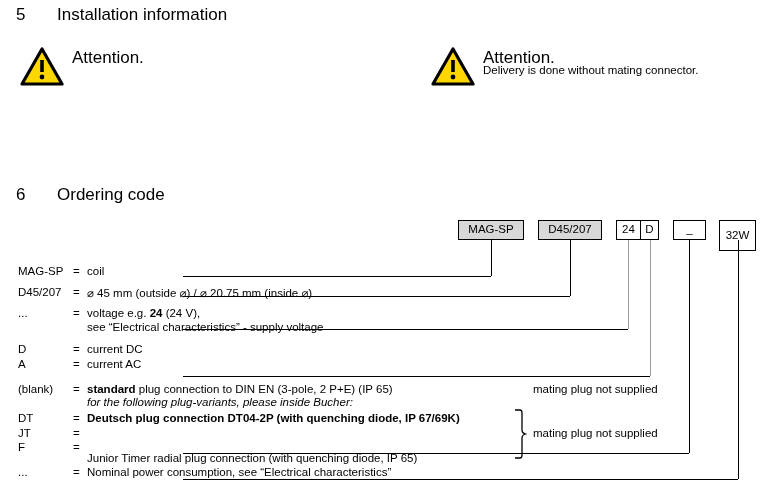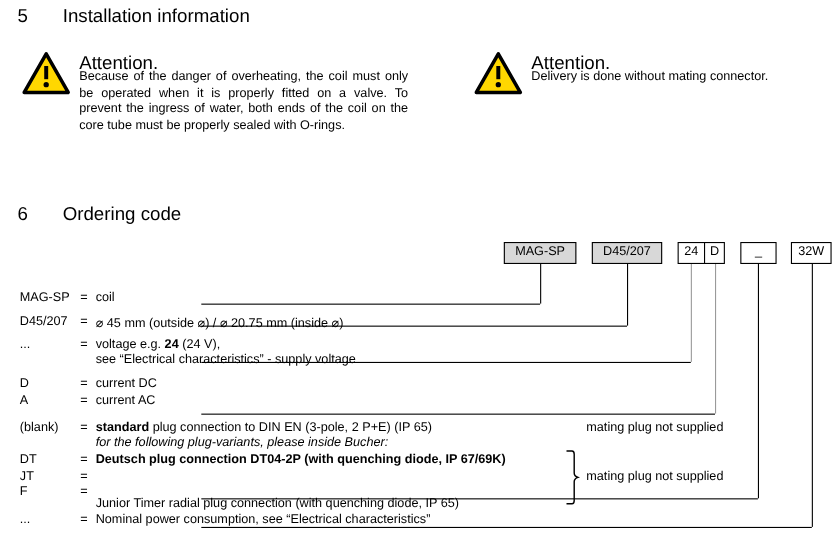--- a/index.html
+++ b/index.html
@@ -43,41 +43,40 @@
 
   <div class="sec-num" style="left:16px;top:5px;">5</div>
   <div class="sec-title" style="left:57px;top:5px;text-align:center;">Installation information</div>
 
   <svg class="tri-svg" style="left:20px;top:47px;" width="44" height="40" viewBox="0 0 44 40">
     <polygon points="22,2 42,37 2,37" fill="#ffd700" stroke="#000" stroke-width="3.2" stroke-linejoin="round"></polygon>
     <rect x="20.2" y="13" width="3.6" height="12" fill="#000"></rect>
     <circle cx="22" cy="30" r="2.4" fill="#000"></circle>
   </svg>
   <div class="warn-head" style="left:72px;top:48px;">Attention.</div>
-  <div class="warn-body" style="left:72px;top:63px;width:299px;">Because of the danger of overheating, the coil must only be operated when it is properly fitted on a valve. To prevent the ingress of water, both ends of the coil on the core tube must be properly sealed with O-rings.</div>
 
   <svg class="tri-svg" style="left:431px;top:47px;" width="44" height="40" viewBox="0 0 44 40">
     <polygon points="22,2 42,37 2,37" fill="#ffd700" stroke="#000" stroke-width="3.2" stroke-linejoin="round"></polygon>
     <rect x="20.2" y="13" width="3.6" height="12" fill="#000"></rect>
     <circle cx="22" cy="30" r="2.4" fill="#000"></circle>
   </svg>
   <div class="warn-head" style="left:483px;top:48px;">Attention.</div>
   <div class="warn-body nj" style="left:483px;top:63px;width:280px;">Delivery is done without mating connector.</div>
 
   <div class="sec-num" style="left:16px;top:185px;">6</div>
   <div class="sec-title" style="left:57px;top:185px;">Ordering code</div>
 
   <div class="ex-label" style="left:420px;top:225px;">Ex.</div>
 
   <div class="codebox grey" style="left:458px;top:220px;width:66px;height:20px;">MAG-SP</div>
   <div class="codebox grey" style="left:538px;top:220px;width:64px;height:20px;">D45/207</div>
   <div class="codebox" style="left:616px;top:220px;width:25px;height:20px;">24</div>
   <div class="codebox" style="left:640px;top:220px;width:19px;height:20px;">D</div>
   <div class="codebox" style="left:673px;top:220px;width:33px;height:20px;">_</div>
-  <div class="codebox" style="left:719px;top:220px;width:37px;height:20px;">32W</div>
+  <div class="codebox" style="left:719px;top:220px;width:37px;height:31px;">32W</div>
 
   <div class="vline" style="left:491px;top:240px;height:36px;"></div>
   <div class="hline" style="left:183px;top:276px;width:308px;"></div>
 
   <div class="vline" style="left:570px;top:240px;height:56px;"></div>
   <div class="hline" style="left:183px;top:296px;width:387px;"></div>
 
   <div class="vline grey" style="left:628px;top:240px;height:89px;"></div>
   <div class="hline" style="left:183px;top:329px;width:445px;"></div>
 

